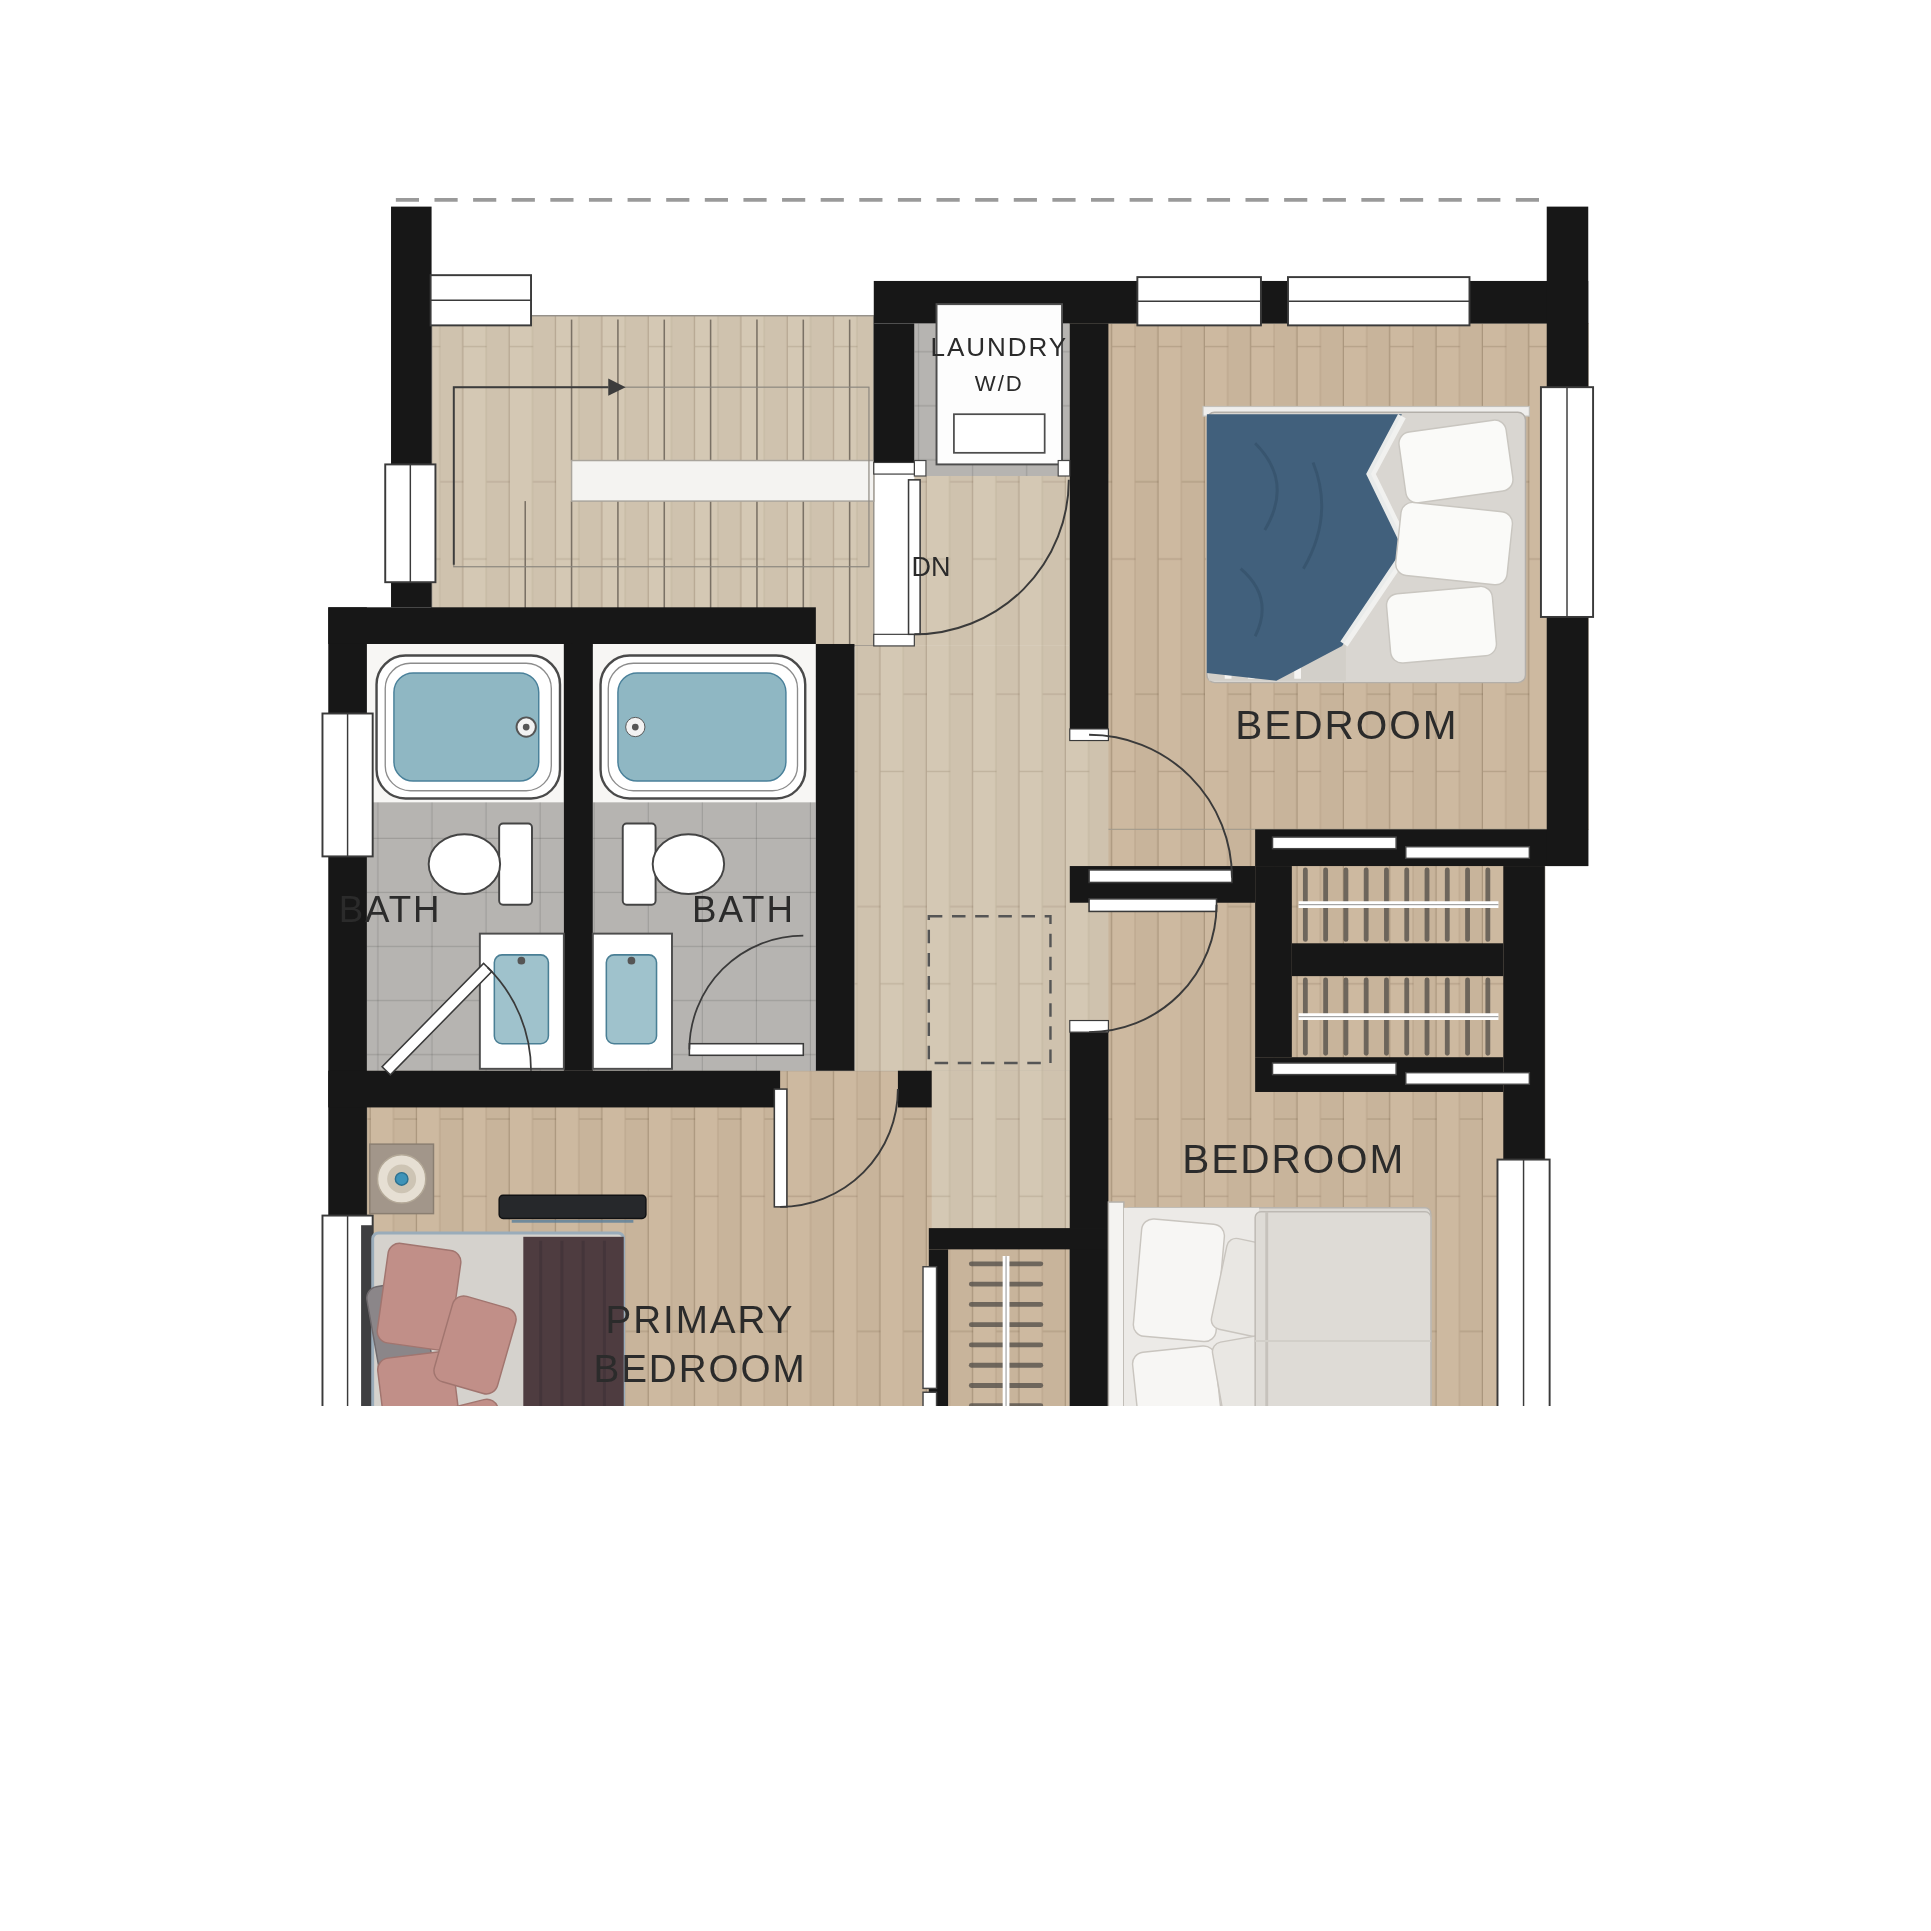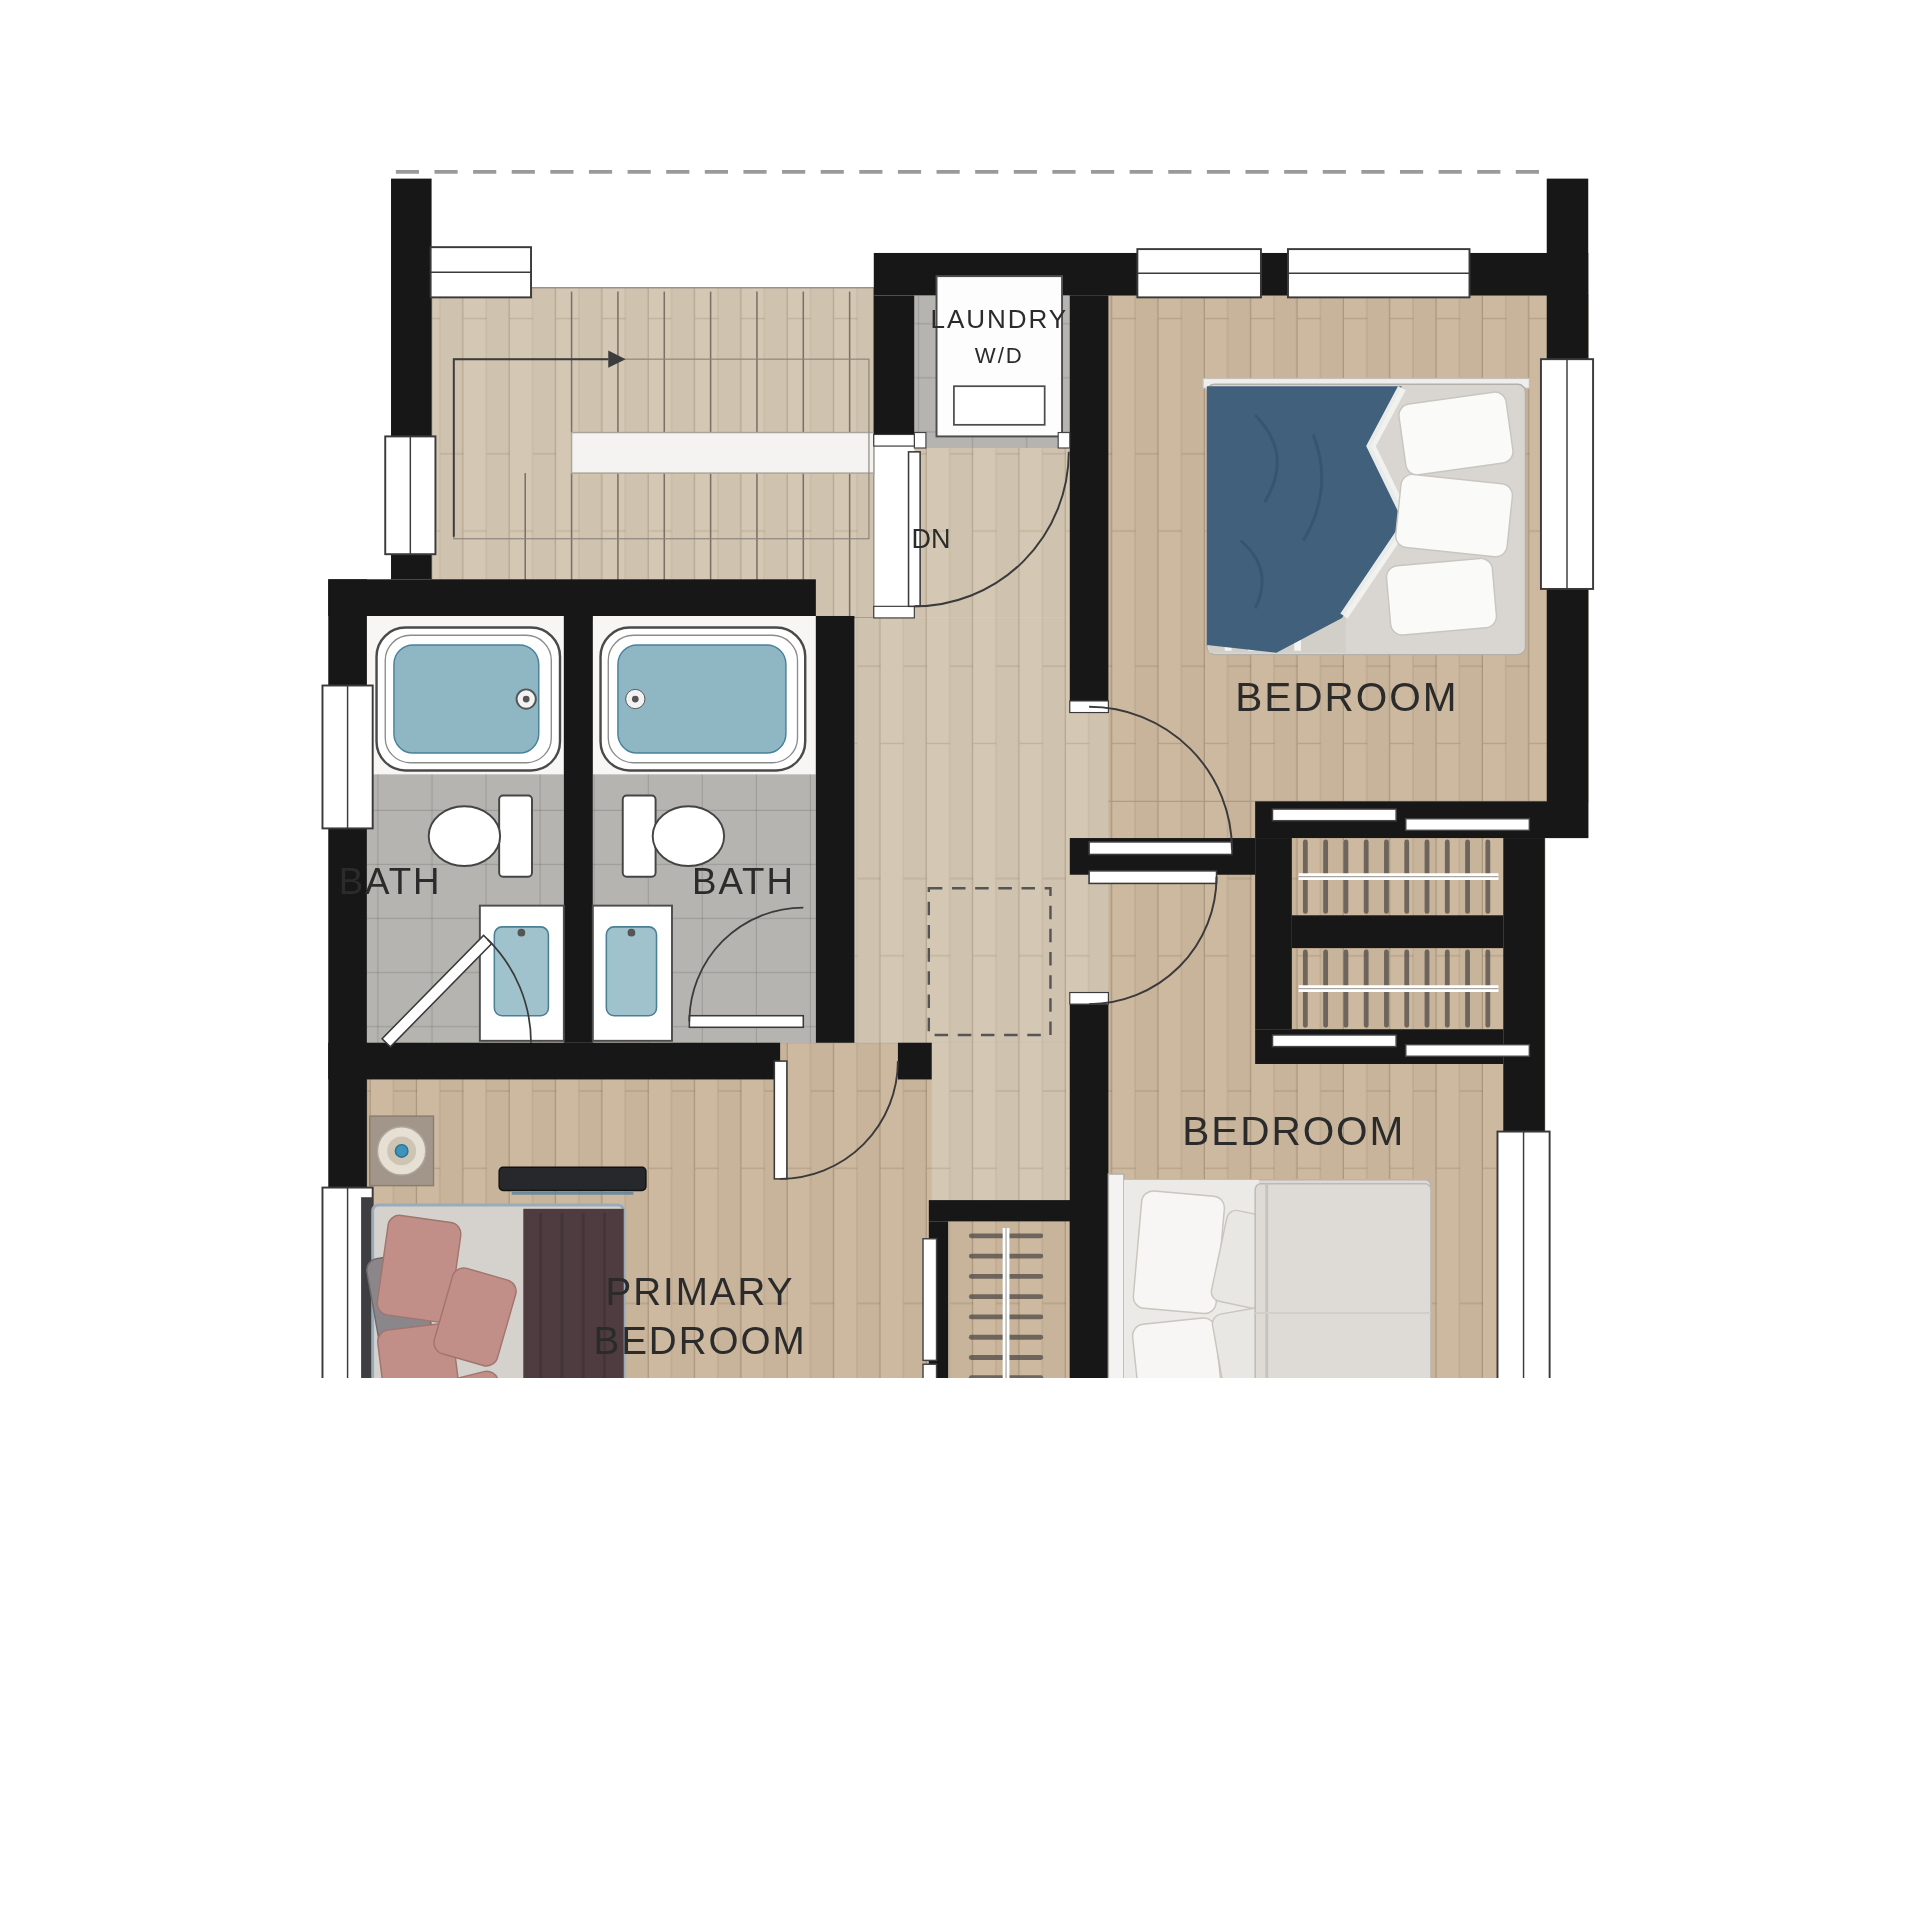--- a/index.html
+++ b/index.html
@@ -1,16 +1,16 @@
 <!DOCTYPE html>
 <html><head>
 <meta charset="utf-8">
 <style>
   html,body{margin:0;padding:0;background:#ffffff;}
-  .stage{position:relative;width:1931px;height:1378px;background:#fff;overflow:hidden;}
+  .stage{position:relative;width:1931px;height:1378px;background:#fff;overflow:hidden;margin-top:28px;}
   svg{display:block;}
   text{font-family:"Liberation Sans", sans-serif;}
   .room-label{letter-spacing:2px;}
 </style>
 </head>
 <body>
 
 <div class="stage">
 <svg viewBox="0 0 2000 2000" width="1931" height="1931" xmlns="http://www.w3.org/2000/svg">
 

